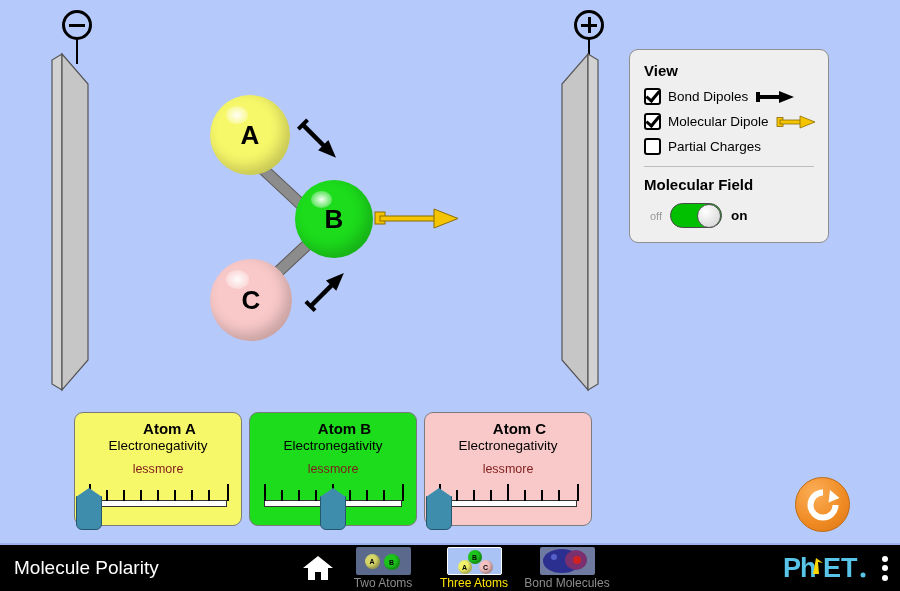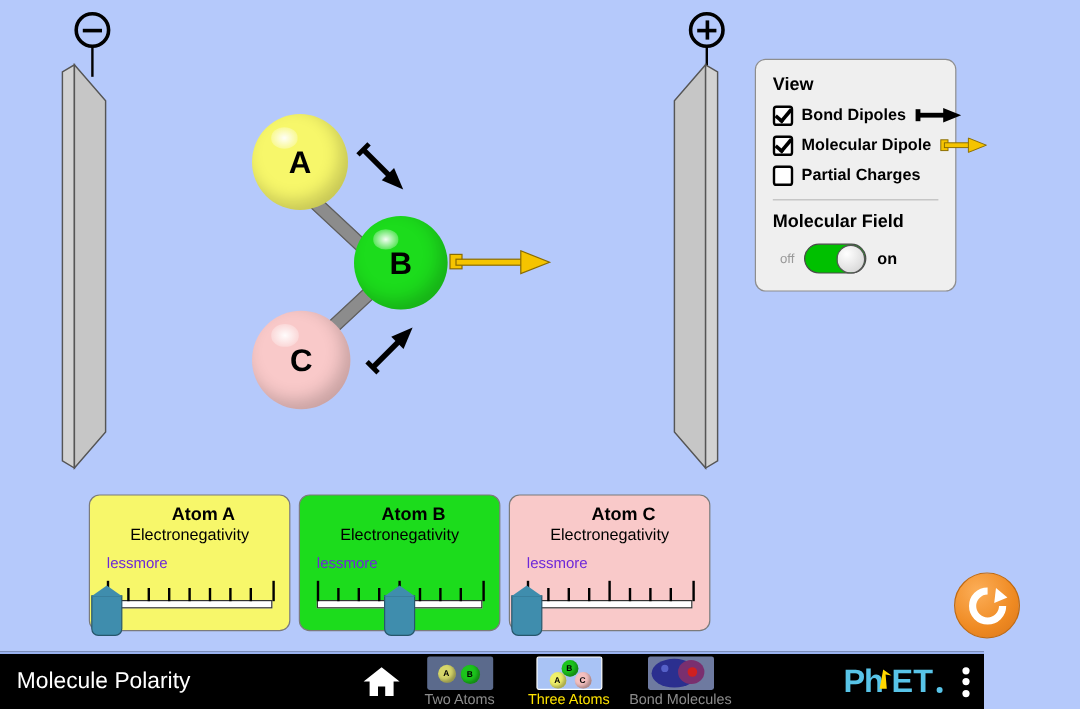--- a/index.html
+++ b/index.html
@@ -71,36 +71,35 @@
     left: 20%; top: 14%;
     width: 28%; height: 22%;
     border-radius: 50%;
     background: radial-gradient(ellipse at center, rgba(255,255,255,0.95), rgba(255,255,255,0));
   }
 
   
   #control-panel {
     position: absolute;
     left: 629px; top: 49px;
-    width: 168px;
+    width: 200px;
     background: #efefef;
     border: 1px solid #8e8e8e;
     border-radius: 9px;
     box-sizing: border-box;
     padding: 12px 14px 14px 14px;
     z-index: 6;
   }
   .panel-title {
     font-size: 15px; font-weight: bold; color: #000;
     margin-bottom: 9px;
   }
   .cb-row {
-    display: flex; align-items: flex-start;
+    display: flex; align-items: center;
     margin-bottom: 8px;
-    font-weight: bold;
   }
   .checkbox {
     width: 17px; height: 17px;
     border: 2px solid #000;
     border-radius: 3px;
     background: #fff;
     box-sizing: border-box;
     position: relative;
     flex: 0 0 auto;
   }
@@ -152,22 +151,22 @@
     top: 412px;
     width: 168px; height: 114px;
     border-radius: 9px;
     border: 1px solid #7b7b7b;
     box-sizing: border-box;
     text-align: center;
   }
   .en-title { font-size: 15px; font-weight: bold; color:#000; margin-top: 7px; padding-left: 23px; }
   .en-sub { font-size: 13.5px; color:#000; margin-top: 1px; }
   .en-lessmore {
-    display: flex; justify-content: flex-start;
-    font-size: 12.5px; color: #6d28d9;
+    display: flex; justify-content: center;
+    font-size: 12.5px; color: #7f1d1d;
     margin: 9px 14px 0 14px;
   }
   .en-slider { position: relative; margin: 2px 14px 0 14px; height: 50px; }
   .en-track {
     position: absolute; left: 0; right: 0; top: 22px;
     height: 7px; background: #ffffff;
     border: 1px solid #333; box-sizing: border-box;
   }
   .tick { position: absolute; width: 2px; background: #000; }
   .tick.major { top: 6px; height: 17px; }
@@ -200,21 +199,21 @@
     border: 1px solid #c06a10;
     box-sizing: border-box;
     z-index: 6;
     display: flex; align-items: center; justify-content: center;
   }
 
   
   #navbar {
     position: absolute;
     left: 0; bottom: 0;
-    width: 820px; height: 46px;
+    width: 900px; height: 46px;
     background: #000;
     border-top: 2px solid #9ab2f0;
     z-index: 8;
   }
   #sim-title {
     position: absolute;
     left: 14px; top: 12px;
     font-size: 19px; color: #fff;
   }
   #home-button {

